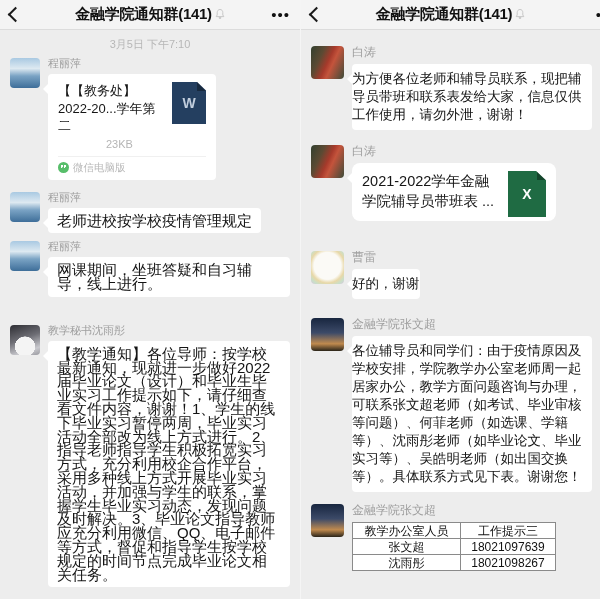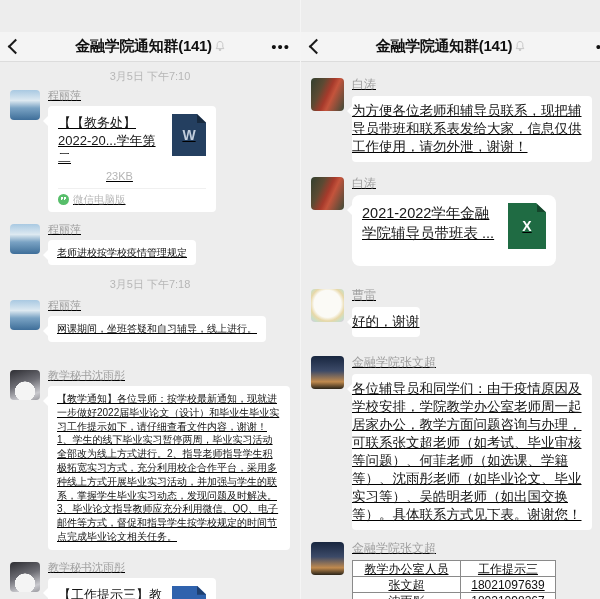--- a/index.html
+++ b/index.html
@@ -3,37 +3,37 @@
 <meta charset="utf-8">
 <style>
   * { margin:0; padding:0; box-sizing:border-box; }
   html,body { width:600px; height:599px; overflow:hidden; }
   body { font-family:"Liberation Sans","DejaVu Sans",sans-serif; background:#ededed; }
   .app { display:flex; width:600px; height:599px; }
   .panel { width:300px; height:599px; background:#ededed; overflow:hidden; position:relative; }
   .panel.right { border-left:1px solid #f5f5f5; }
 
   
-  .hdr { height:30px; background:#f4f4f4; border-bottom:1px solid #dcdcdc; display:flex; align-items:center; position:relative; padding:0 6px;margin-top:32px; }
+  .hdr { height:30px; background:#f4f4f4; border-bottom:1px solid #dcdcdc; display:flex; align-items:center; position:relative; padding:0 6px; }
   .back { width:11px; height:11px; border-left:2px solid #1a1a1a; border-bottom:2px solid #1a1a1a; transform:rotate(45deg); margin-left:4px; cursor:pointer; }
   .hdr-title { position:absolute; left:0; right:0; text-align:center; font-size:15px; font-weight:bold; color:#111; letter-spacing:-0.3px; }
   .mute { display:inline-block; vertical-align:-1px; margin-left:3px; opacity:.55; }
   .menu-dots { position:absolute; right:10px; font-size:15px; color:#111; letter-spacing:1px; cursor:pointer; }
   .panel.right .menu-dots { right:-2px; }
 
   
   .chat { padding:0 8px; }
   .time-div { text-align:center; font-size:11px; color:#b7b7b7; margin:7px 0 4px; }
   .msg { display:flex; margin-top:10px; }
   .avatar { width:30px; height:30px; border-radius:4px; margin:2px 8px 0 2px; flex-shrink:0; cursor:pointer; }
   .panel.right .avatar { width:33px; height:33px; }
-  .body { max-width:242px;text-decoration:underline; }
+  .body { max-width:242px; }
   .sender { font-size:11px; color:#9e9e9e; margin-bottom:3px; }
   .panel.right .sender { font-size:12px; }
-  .bubble { background:#fff; border-radius:4px; padding:6px 9px; font-size:10px; line-height:13.8px; color:#141414; position:relative; }
+  .bubble { background:#fff; border-radius:4px; padding:6px 9px; font-size:15px; line-height:13.8px; color:#141414; position:relative; }
   .panel.right .bubble { font-size:13.5px; line-height:18px; padding:6px 0; }
   .bubble:before { content:""; position:absolute; left:-5px; top:10px; width:0; height:0;
     border-top:5px solid transparent; border-bottom:5px solid transparent; border-right:5px solid #fff; }
 
   
   .card { background:#fff; border-radius:4px; position:relative; width:168px; padding:8px 10px 0; cursor:pointer; }
   .panel.right .card { width:204px; }
   .card:before { content:""; position:absolute; left:-5px; top:10px; border-top:5px solid transparent; border-bottom:5px solid transparent; border-right:5px solid #fff; }
   .card-main { display:flex; align-items:flex-start; }
   .card-text { flex:1; min-width:0; }
@@ -106,21 +106,20 @@
       </div>
 
       <div class="msg">
         <div class="avatar av-cruise"></div>
         <div class="body">
           <div class="sender">程丽萍</div>
           <div class="bubble">老师进校按学校疫情管理规定</div>
         </div>
       </div>
 
-      <div class="time-div" style="margin-top:12px;">3月5日 下午7:18</div>
 
       <div class="msg" style="margin-top:6px;">
         <div class="avatar av-cruise"></div>
         <div class="body">
           <div class="sender">程丽萍</div>
           <div class="bubble">网课期间，坐班答疑和自习辅导，线上进行。</div>
         </div>
       </div>
 
       <div class="msg spacer-lg">
@@ -165,34 +164,34 @@
         <div class="body">
           <div class="sender">白涛</div>
           <div class="bubble">为方便各位老师和辅导员联系，现把辅导员带班和联系表发给大家，信息仅供工作使用，请勿外泄，谢谢！</div>
         </div>
       </div>
 
       <div class="msg" style="margin-top:13px;">
         <div class="avatar av-train"></div>
         <div class="body">
           <div class="sender">白涛</div>
-          <div class="card" style="padding-bottom:17px;border-radius:8px;">
+          <div class="card" style="padding-bottom:4px;border-radius:8px;">
             <div class="card-main">
               <div class="card-text">
                 <div class="card-title"><span>2021-2022学年金融</span><br><span>学院辅导员带班表 ...</span></div>
               </div>
               <div class="doc-icon excel-green">
                   <span>X</span>
                 </div>
             </div>
           </div>
         </div>
       </div>
 
-      <div class="msg" style="margin-top:21px;">
+      <div class="msg" style="margin-top:28px;">
         <div class="avatar av-sketch"></div>
         <div class="body">
           <div class="sender">曹雷</div>
           <div class="bubble">好的，谢谢</div>
         </div>
       </div>
 
       <div class="msg" style="margin-top:17px;">
         <div class="avatar av-sunset"></div>
         <div class="body">

